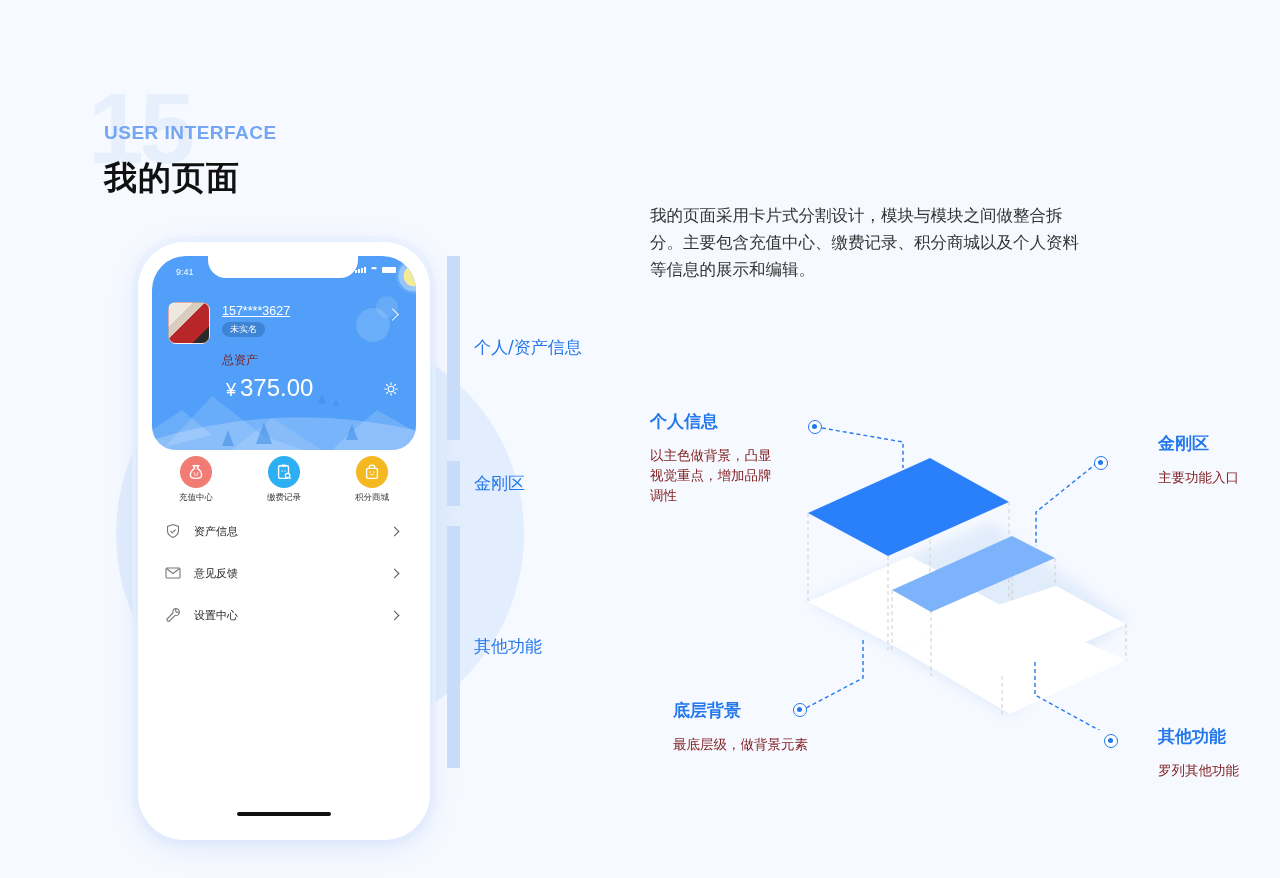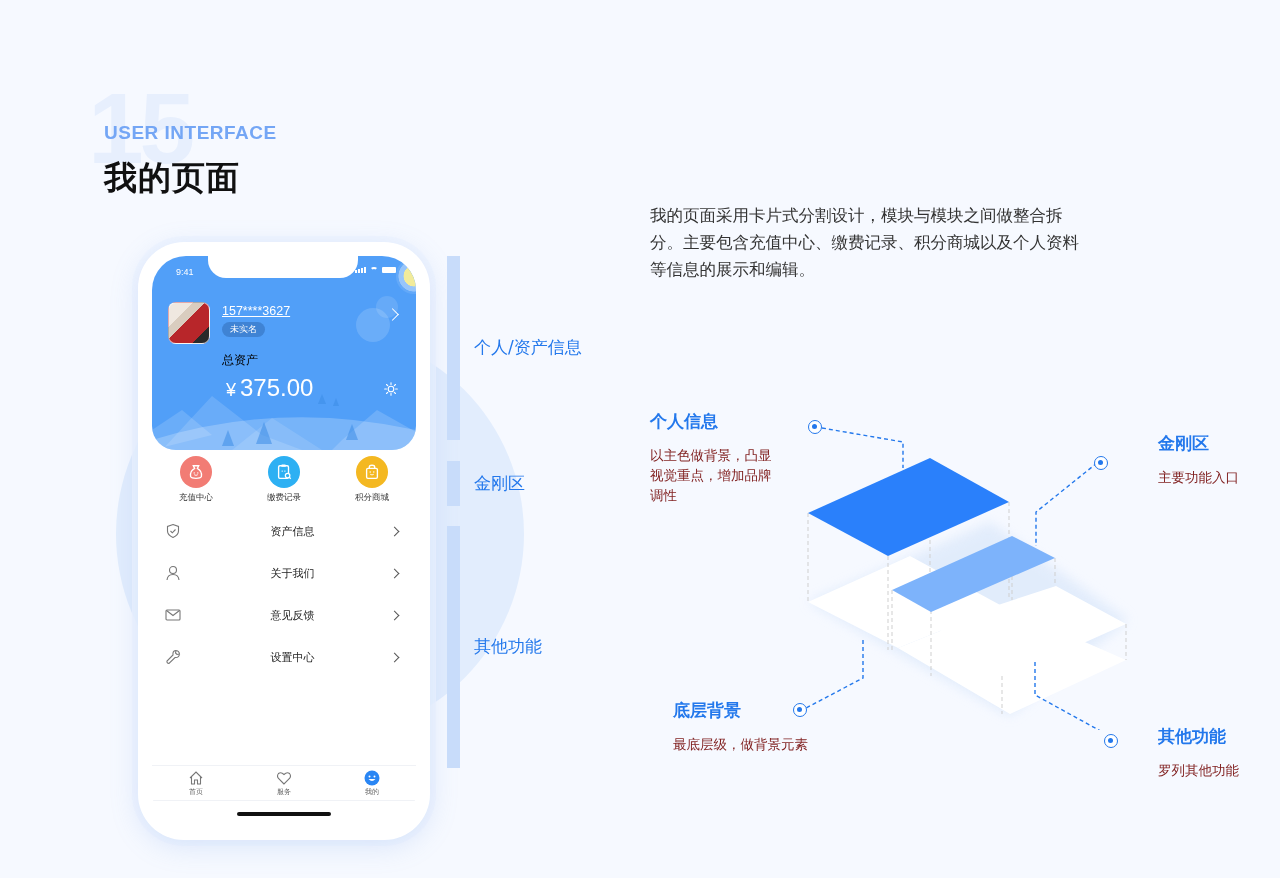--- a/index.html
+++ b/index.html
@@ -38,21 +38,21 @@
 
     
     .phone {
       left: 138px; top: 242px; width: 292px; height: 598px;
       border-radius: 46px;
       background: #fff;
       box-shadow: 0 6px 28px rgba(120,160,230,0.22), 0 0 0 6px rgba(240,245,255,0.8);
     }
     .screen {
       position: absolute; left: 14px; top: 14px; width: 264px; height: 570px;
-      border-radius: 34px; overflow: hidden; background: #fff; text-align: center;
+      border-radius: 34px; overflow: hidden; background: #fff;
     }
     .hero {
       position: absolute; left: 0; top: 0; width: 264px; height: 194px;
       background: #519ff8;
       border-radius: 0 0 24px 24px;
       overflow: hidden;
     }
     .notch {
       position: absolute; left: 56px; top: 0; width: 150px; height: 22px;
       background: #fff; border-radius: 0 0 18px 18px;
@@ -81,21 +81,21 @@
       position: absolute; left: 16px; top: 46px; width: 42px; height: 42px; border-radius: 8px;
       background: linear-gradient(135deg, #efe8e0 0 30%, #d9cdbf 30% 45%, #b8262a 45% 80%, #2a2a2a 80%);
       border: 1px solid rgba(255,255,255,0.6);
     }
     .phone-num { position: absolute; left: 70px; top: 48px; font-size: 12.5px; color: #fff; font-family: "Liberation Sans", sans-serif; text-decoration: underline; }
     .badge {
       position: absolute; left: 70px; top: 66px; padding: 1px 8px; font-size: 9px; color: #fff;
       background: #3f83d4; border-radius: 8px;
     }
     .chev-white { position: absolute; left: 236px; top: 54px; width: 9px; height: 9px; border-top: 1.5px solid #fff; border-right: 1.5px solid #fff; transform: rotate(45deg); }
-    .asset-label { position: absolute; left: 70px; top: 96px; font-size: 12px; color: #000000; }
+    .asset-label { position: absolute; left: 70px; top: 96px; font-size: 12px; color: #7f1d1d; }
     .asset-value { position: absolute; left: 74px; top: 118px; font-size: 24px; color: #fff; font-family: "Liberation Sans", sans-serif; }
     .asset-value .yen { font-size: 18px; margin-right: 4px; }
     .sun-icon { position: absolute; left: 232px; top: 126px; width: 14px; height: 14px; }
     .mountains { position: absolute; left: 0; bottom: 0; width: 264px; height: 70px; }
 
     
     .quick { position: absolute; left: 0; top: 200px; width: 264px; display: flex; justify-content: space-around; }
     .qa { display: flex; flex-direction: column; align-items: center; width: 70px; }
     .qa-icon { width: 32px; height: 32px; border-radius: 50%; display: flex; align-items: center; justify-content: center; }
     .qa-icon svg { width: 18px; height: 18px; }
@@ -247,71 +247,38 @@
               <path d="M8 1.5 L13.5 3.5 V8 Q13.5 12 8 14.5 Q2.5 12 2.5 8 V3.5 Z" fill="none" stroke="#777" stroke-width="1.1"></path>
               <path d="M5.5 8 L7.3 9.8 L10.5 6.5" fill="none" stroke="#777" stroke-width="1.1"></path>
             </svg>
           </div>
         <div class="menu-label">资产信息</div>
         <div class="chev"></div>
       </div>
       <div class="menu-item">
         <div class="menu-icon">
             <svg width="16" height="16" viewBox="0 0 16 16">
-              <circle cx="8" cy="5" r="3.5" fill="none" stroke="#777" stroke-width="1.1"></circle>
-              <path d="M2 15 Q2.5 9.5 8 9.5 Q13.5 9.5 14 15" fill="none" stroke="#777" stroke-width="1.1"></path>
-            </svg>
-          </div>
-        <div class="menu-label">关于我们</div>
-        <div class="chev"></div>
-      </div>
-      <div class="menu-item">
-        <div class="menu-icon">
-            <svg width="16" height="16" viewBox="0 0 16 16">
               <rect x="1" y="3" width="14" height="10" rx="1" fill="none" stroke="#777" stroke-width="1.1"></rect>
               <path d="M1.5 3.5 L8 8.5 L14.5 3.5" fill="none" stroke="#777" stroke-width="1.1"></path>
             </svg>
           </div>
         <div class="menu-label">意见反馈</div>
         <div class="chev"></div>
       </div>
       <div class="menu-item">
         <div class="menu-icon">
             <svg width="16" height="16" viewBox="0 0 16 16">
               <path d="M10.5 1.5 Q14 1.5 14.5 5 L12 5.5 L10.5 4 L11 1.8 M10.5 1.5 Q7.5 2 8 6 L2 12 Q1.5 14 4 14.5 L10 8.5 Q14 9 14.5 5" fill="none" stroke="#777" stroke-width="1.1"></path>
             </svg>
           </div>
         <div class="menu-label">设置中心</div>
         <div class="chev"></div>
       </div>
     </div>
 
-    <div class="tabbar">
-      <div class="tab">
-        <svg class="tab-icon" viewBox="0 0 16 16">
-            <path d="M2 8 L8 2 L14 8 M3.5 7 V14 H6.5 V10 H9.5 V14 H12.5 V7" fill="none" stroke="#777" stroke-width="1.1"></path>
-          </svg>
-        <div class="tab-label">首页</div>
-      </div>
-      <div class="tab">
-        <svg class="tab-icon" viewBox="0 0 16 16">
-            <path d="M8 14 L2.5 8.5 Q0.5 6 2.5 3.5 Q5 1.5 8 4.5 Q11 1.5 13.5 3.5 Q15.5 6 13.5 8.5 Z" fill="none" stroke="#777" stroke-width="1.1"></path>
-          </svg>
-        <div class="tab-label">服务</div>
-      </div>
-      <div class="tab">
-        <svg class="tab-icon" viewBox="0 0 16 16">
-            <circle cx="8" cy="8" r="7.5" fill="#2a86f4"></circle>
-            <circle cx="5.5" cy="6.5" r="1" fill="#fff"></circle>
-            <circle cx="10.5" cy="6.5" r="1" fill="#fff"></circle>
-            <path d="M4.5 9 Q8 13 11.5 9 Z" fill="#fff"></path>
-          </svg>
-        <div class="tab-label">我的</div>
-      </div>
-    </div>
     <div class="home-indicator"></div>
   </div>
 </div>
 
 <div class="rail" style="top:256px;height:184px"></div>
 <div class="rail-label" style="top:336px">个人/资产信息</div>
 <div class="rail" style="top:461px;height:45px"></div>
 <div class="rail-label" style="top:472px">金刚区</div>
 <div class="rail" style="top:526px;height:242px"></div>
 <div class="rail-label" style="top:635px">其他功能</div>

